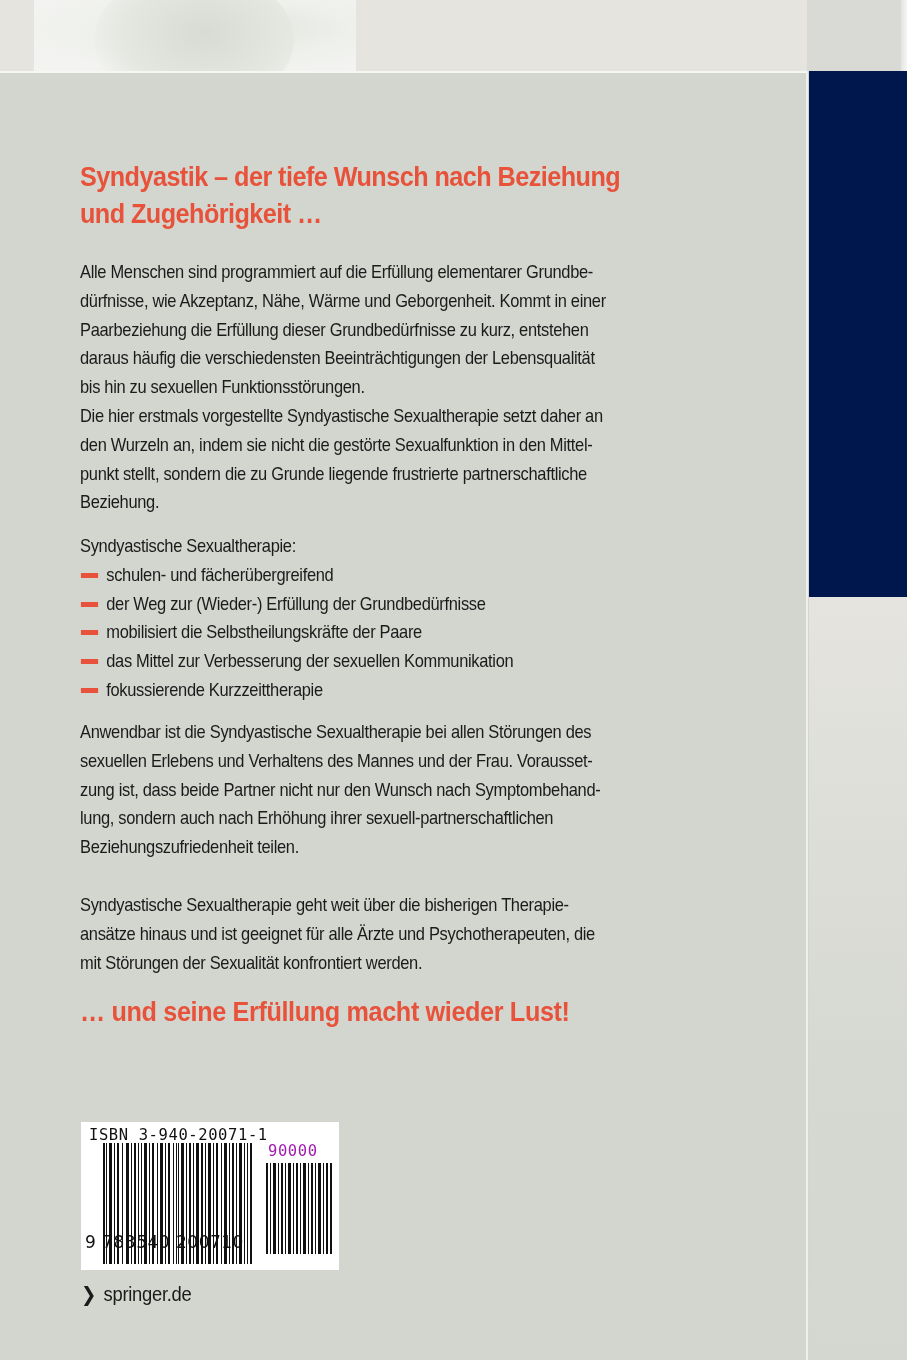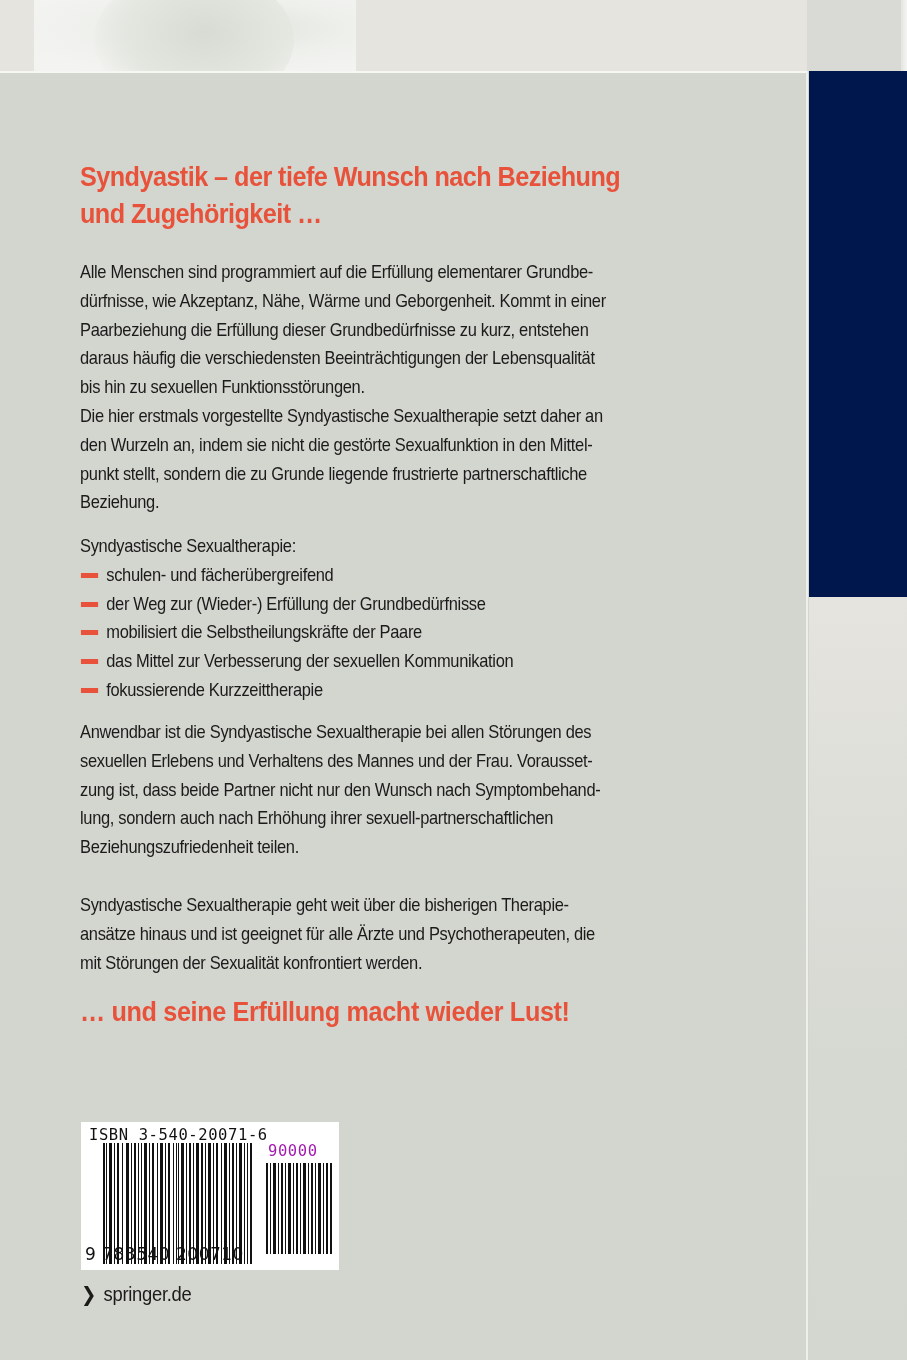--- a/index.html
+++ b/index.html
@@ -88,21 +88,21 @@
     position: absolute; left: 8px; top: 4px;
     font-family: "DejaVu Sans Mono", "Liberation Mono", monospace;
     font-size: 15.5px; letter-spacing: 0.6px; color: #111; line-height: 18px;
   }
   .price-label {
     position: absolute; left: 187px; top: 20px;
     font-family: "DejaVu Sans Mono", "Liberation Mono", monospace;
     font-size: 15.5px; letter-spacing: 0.6px; color: #a21caf; line-height: 18px;
   }
   .ean-digits {
-    position: absolute; left: 4px; top: 122px;
+    position: absolute; left: 4px; top: 110px;
     font-family: "DejaVu Sans", sans-serif;
     font-size: 17px; color: #111; line-height: 20px; letter-spacing: 0.5px;
   }
   .bars-main { position: absolute; left: 22px; top: 21px; height: 121px; width: 150px; }
   .bars-addon { position: absolute; left: 185px; top: 41px; height: 91px; width: 67px; }
   .bars-main span, .bars-addon span { position: absolute; top: 0; bottom: 0; background: #111; }
 
   .springer-link {
     position: absolute; left: 81px; top: 1282px;
     font-size: 20px; color: #1b1b1b; letter-spacing: -0.3px;
@@ -170,21 +170,21 @@
   <div class="body-text p4">
     <div>Syndyastische Sexualtherapie geht weit über die bisherigen Therapie-</div>
     <div>ansätze hinaus und ist geeignet für alle Ärzte und Psychotherapeuten, die</div>
     <div>mit Störungen der Sexualität konfrontiert werden.</div>
   </div>
 
   <div class="closing">… und seine Erfüllung macht wieder Lust!</div>
 </div>
 
 <div class="barcode-box">
-  <div class="isbn-label">ISBN 3-540-20071-6</div>
+  <div class="isbn-label">ISBN 3-940-20071-1</div>
   <div class="price-label">90000</div>
   <div class="bars-main">
     <span style="left:0;width:2px"></span>
       <span style="left:3px;width:1px"></span>
     <span style="left:6px;width:3px"></span>
       <span style="left:11px;width:1px"></span>
     <span style="left:14px;width:2px"></span>
       <span style="left:19px;width:1px"></span>
     <span style="left:23px;width:3px"></span>
       <span style="left:28px;width:1px"></span>

